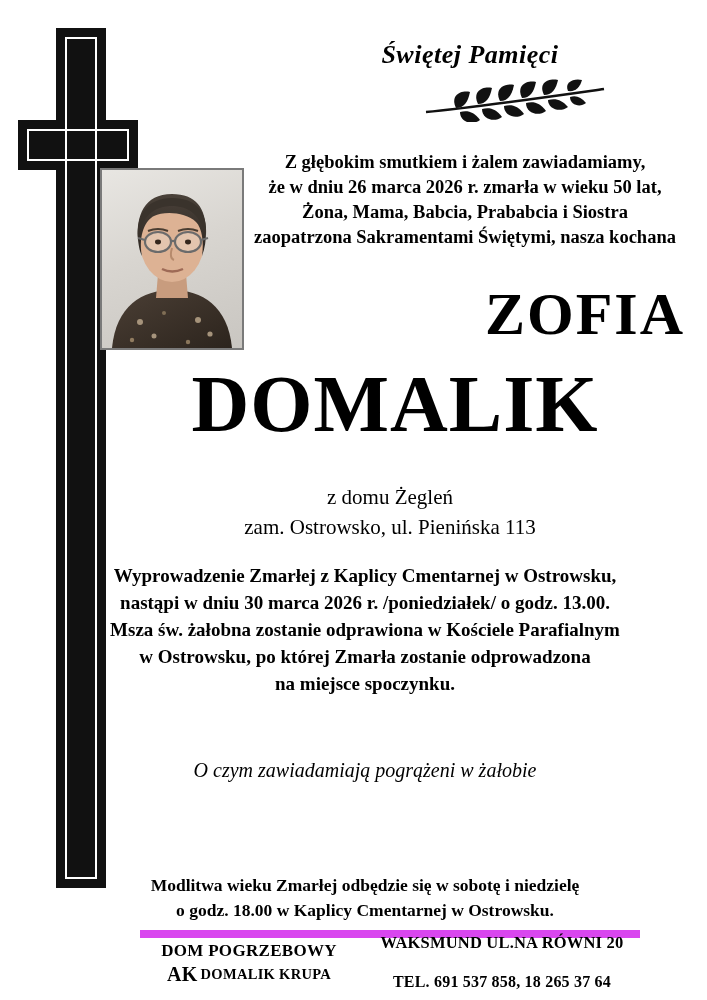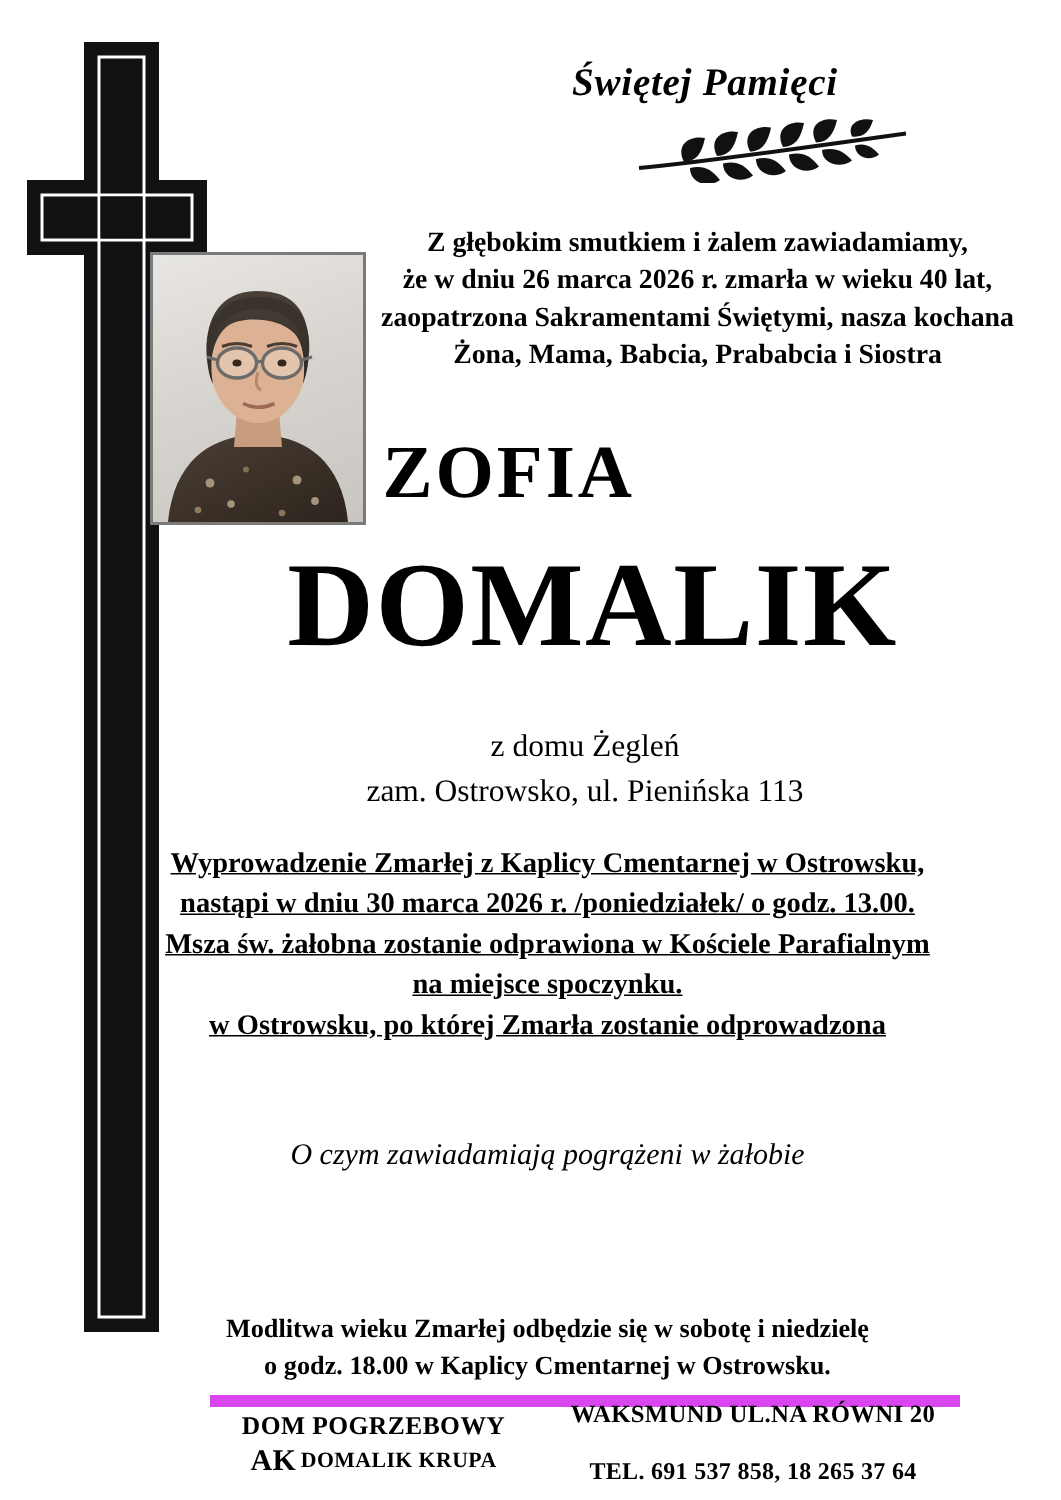--- a/index.html
+++ b/index.html
@@ -130,22 +130,22 @@
     font-size: 18.5px;
     font-weight: bold;
     line-height: 25px;
   }
 
   .name1 {
     position: absolute;
     left: 255px;
     top: 282px;
     width: 430px;
-    text-align: left;
-    font-size: 50px;
+    text-align: right;
+    font-size: 60px;
     font-weight: bold;
     letter-spacing: 2px;
     line-height: 64px;
   }
   .name2 {
     position: absolute;
     left: 95px;
     top: 362px;
     width: 600px;
     text-align: center;
@@ -167,21 +167,20 @@
 
   .ceremony {
     position: absolute;
     left: 80px;
     top: 562px;
     width: 570px;
     text-align: center;
     font-size: 19px;
     font-weight: bold;
     line-height: 27px;
-    text-decoration: underline;
   }
 
   .mourners {
     position: absolute;
     left: 80px;
     top: 752px;
     width: 570px;
     text-align: center;
     font-style: italic;
     font-size: 20px;
@@ -334,39 +333,39 @@
       <path d="M84 28 C84 38 96 42 104 36 C98 28 92 26 84 28 Z"></path>
       <path d="M106 25 C106 35 118 39 126 33 C120 25 114 23 106 25 Z"></path>
       <path d="M128 22 C128 31 140 35 148 29 C142 22 136 20 128 22 Z"></path>
       <path d="M150 19 C150 27 160 30 166 25 C161 19 156 17 150 19 Z"></path>
       <path d="M148 13 C144 4 154 0 162 2 C160 9 156 14 148 13 Z"></path>
     </g>
   </svg>
 
   <div class="intro">
     <div>Z głębokim smutkiem i żalem zawiadamiamy,</div>
-    <div>że w dniu 26 marca 2026 r. zmarła w wieku 40 lat,</div>
+    <div>że w dniu 26 marca 2026 r. zmarła w wieku 50 lat,</div>
+    <div>Żona, Mama, Babcia, Prababcia i Siostra</div>
     <div>zaopatrzona Sakramentami Świętymi, nasza kochana</div>
-    <div>Żona, Mama, Babcia, Prababcia i Siostra</div>
   </div>
 
   <div class="name1">ZOFIA</div>
   <div class="name2">DOMALIK</div>
 
   <div class="sub">
     <div>z domu Żegleń</div>
     <div>zam. Ostrowsko, ul. Pienińska 113</div>
   </div>
 
   <div class="ceremony">
     <div>Wyprowadzenie Zmarłej z Kaplicy Cmentarnej w Ostrowsku,</div>
     <div>nastąpi w dniu 30 marca 2026 r. /poniedziałek/ o godz. 13.00.</div>
     <div>Msza św. żałobna zostanie odprawiona w Kościele Parafialnym</div>
+    <div>w Ostrowsku, po której Zmarła zostanie odprowadzona</div>
     <div>na miejsce spoczynku.</div>
-    <div>w Ostrowsku, po której Zmarła zostanie odprowadzona</div>
   </div>
 
   <div class="mourners">
     <div>O czym zawiadamiają pogrążeni w żałobie</div>
   </div>
 
   <div class="prayer">
     <div>Modlitwa wieku Zmarłej odbędzie się w sobotę i niedzielę</div>
     <div>o godz. 18.00 w Kaplicy Cmentarnej w Ostrowsku.</div>
   </div>

